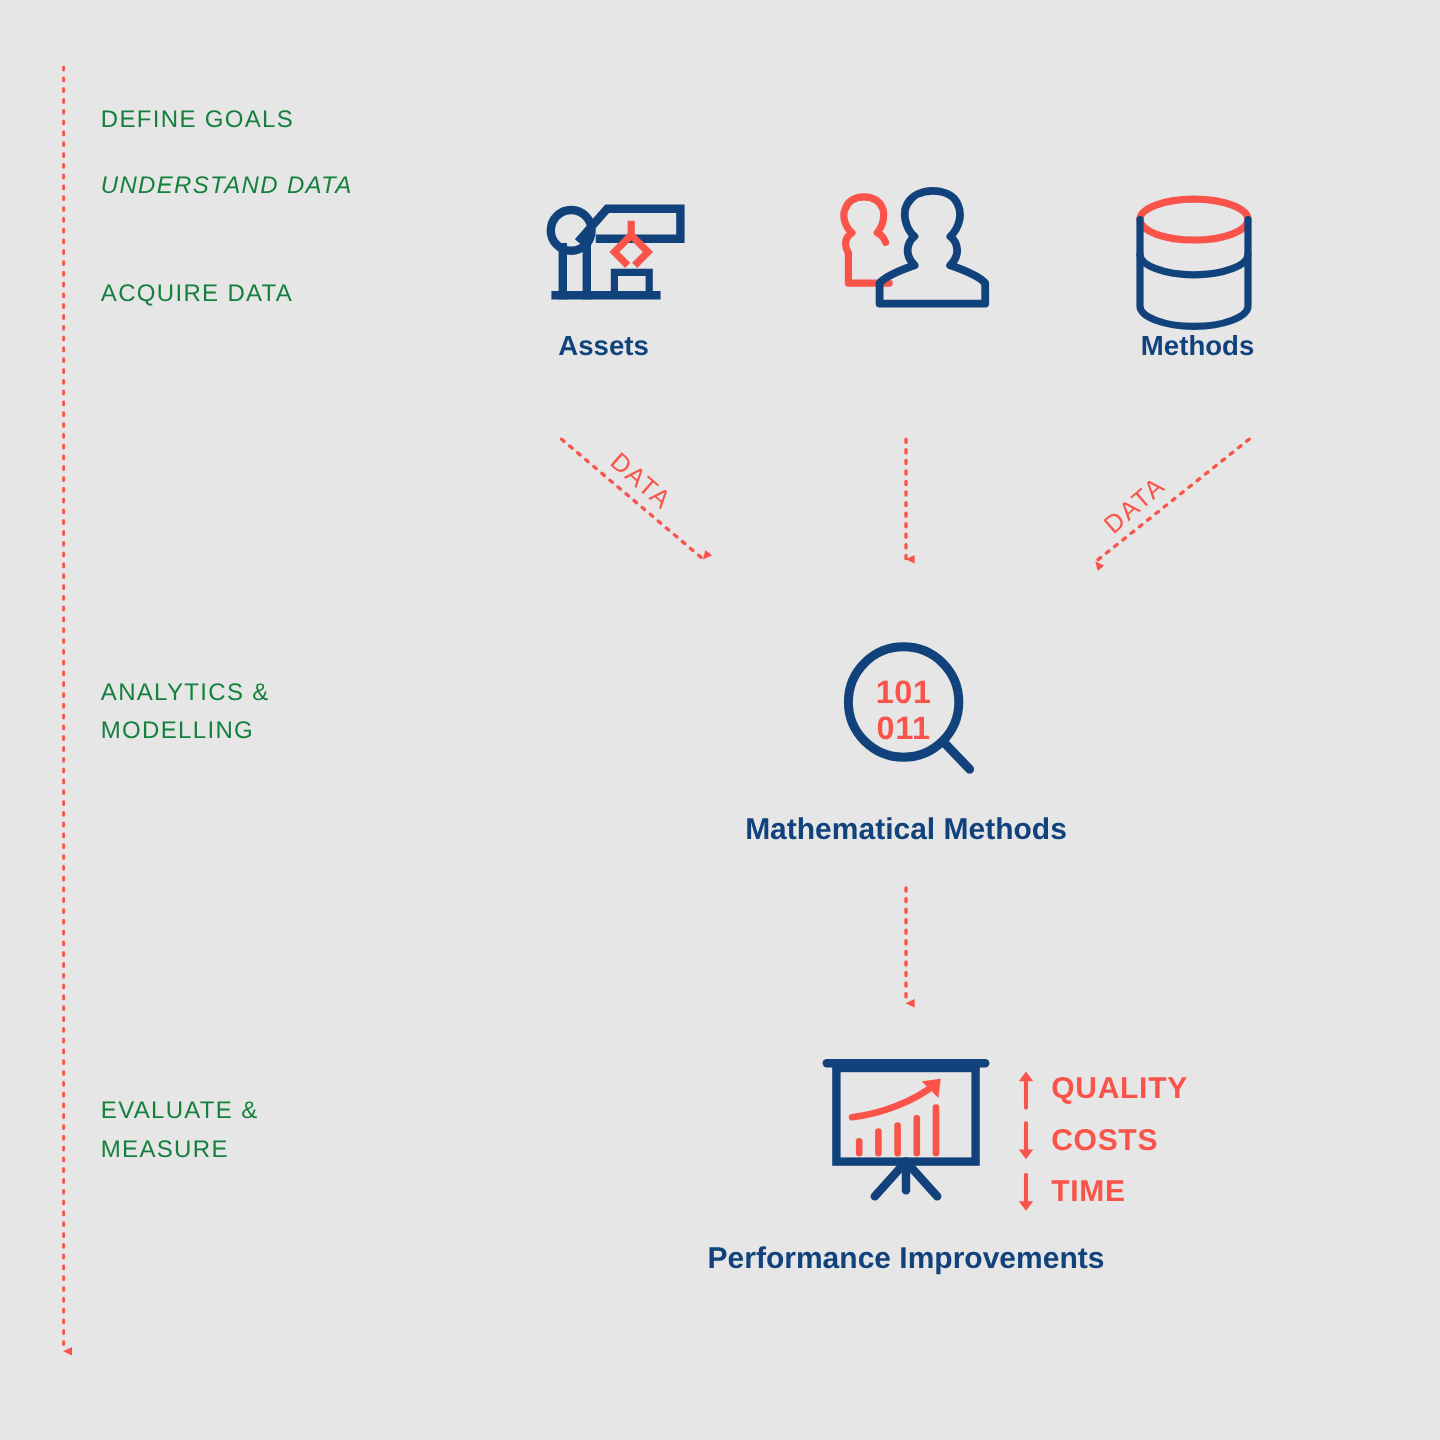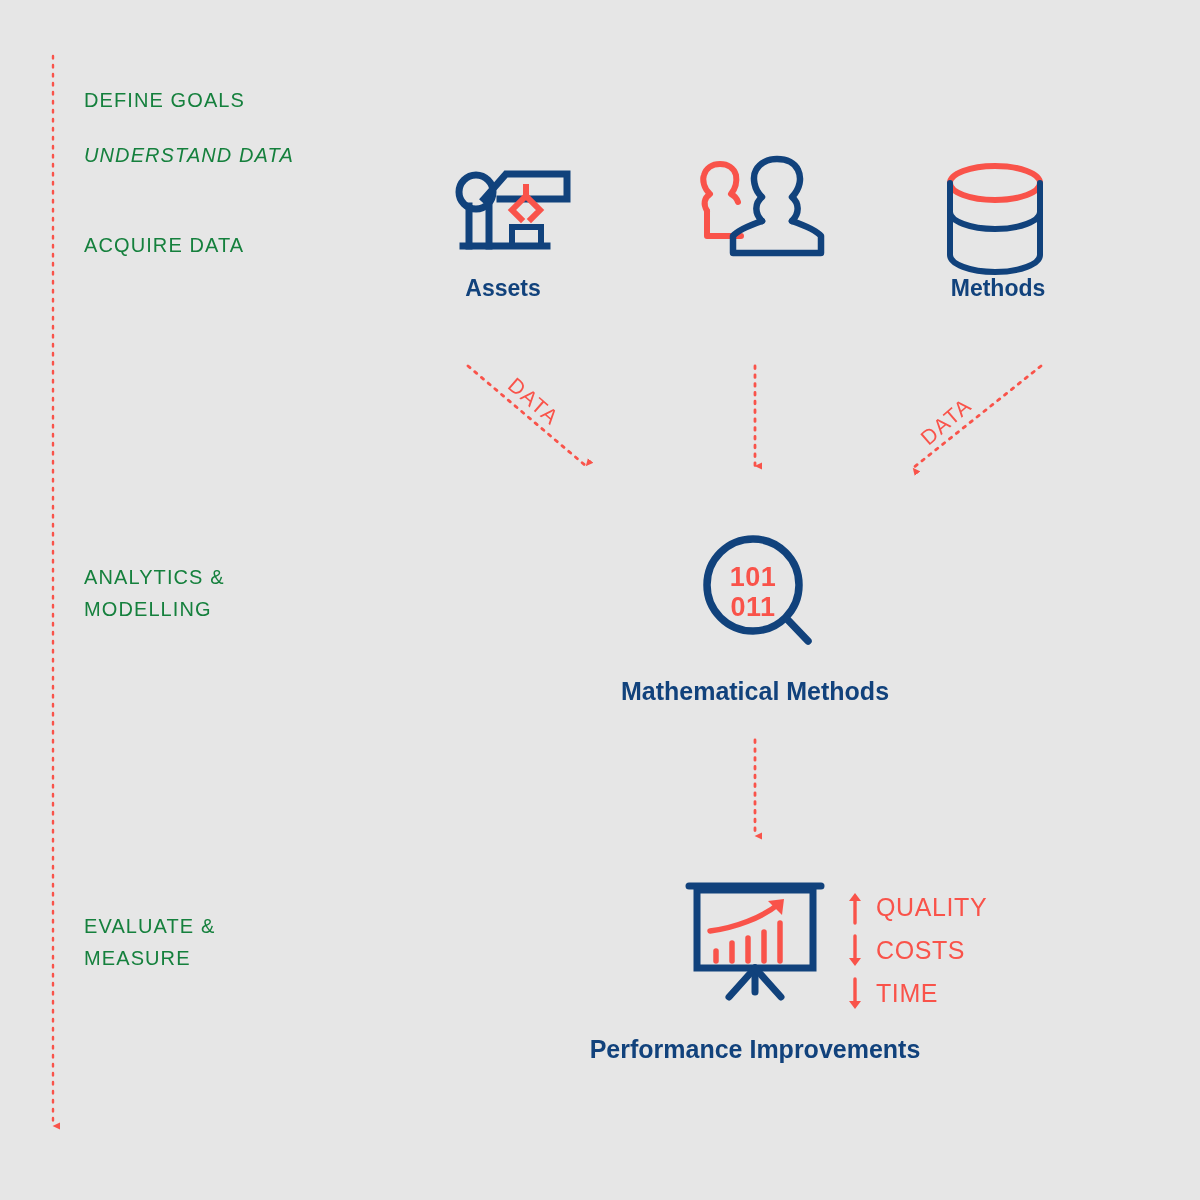--- a/index.html
+++ b/index.html
@@ -96,20 +96,21 @@
     transform: rotate(-41deg);
     transform-origin: left top;
   }
 
   
   #kpi-list {
     position: absolute;
     left: 846px;
     top: 886px;
     width: 200px;
+    font-weight: bold;
   }
   .kpi-row {
     display: flex;
     align-items: center;
     height: 43px;
   }
   .kpi-arrow {
     width: 30px;
     height: 34px;
     flex: none;

